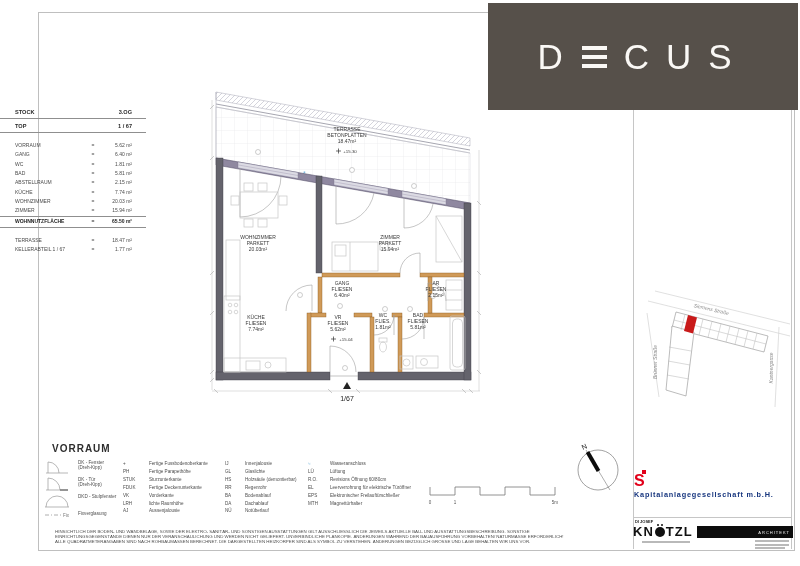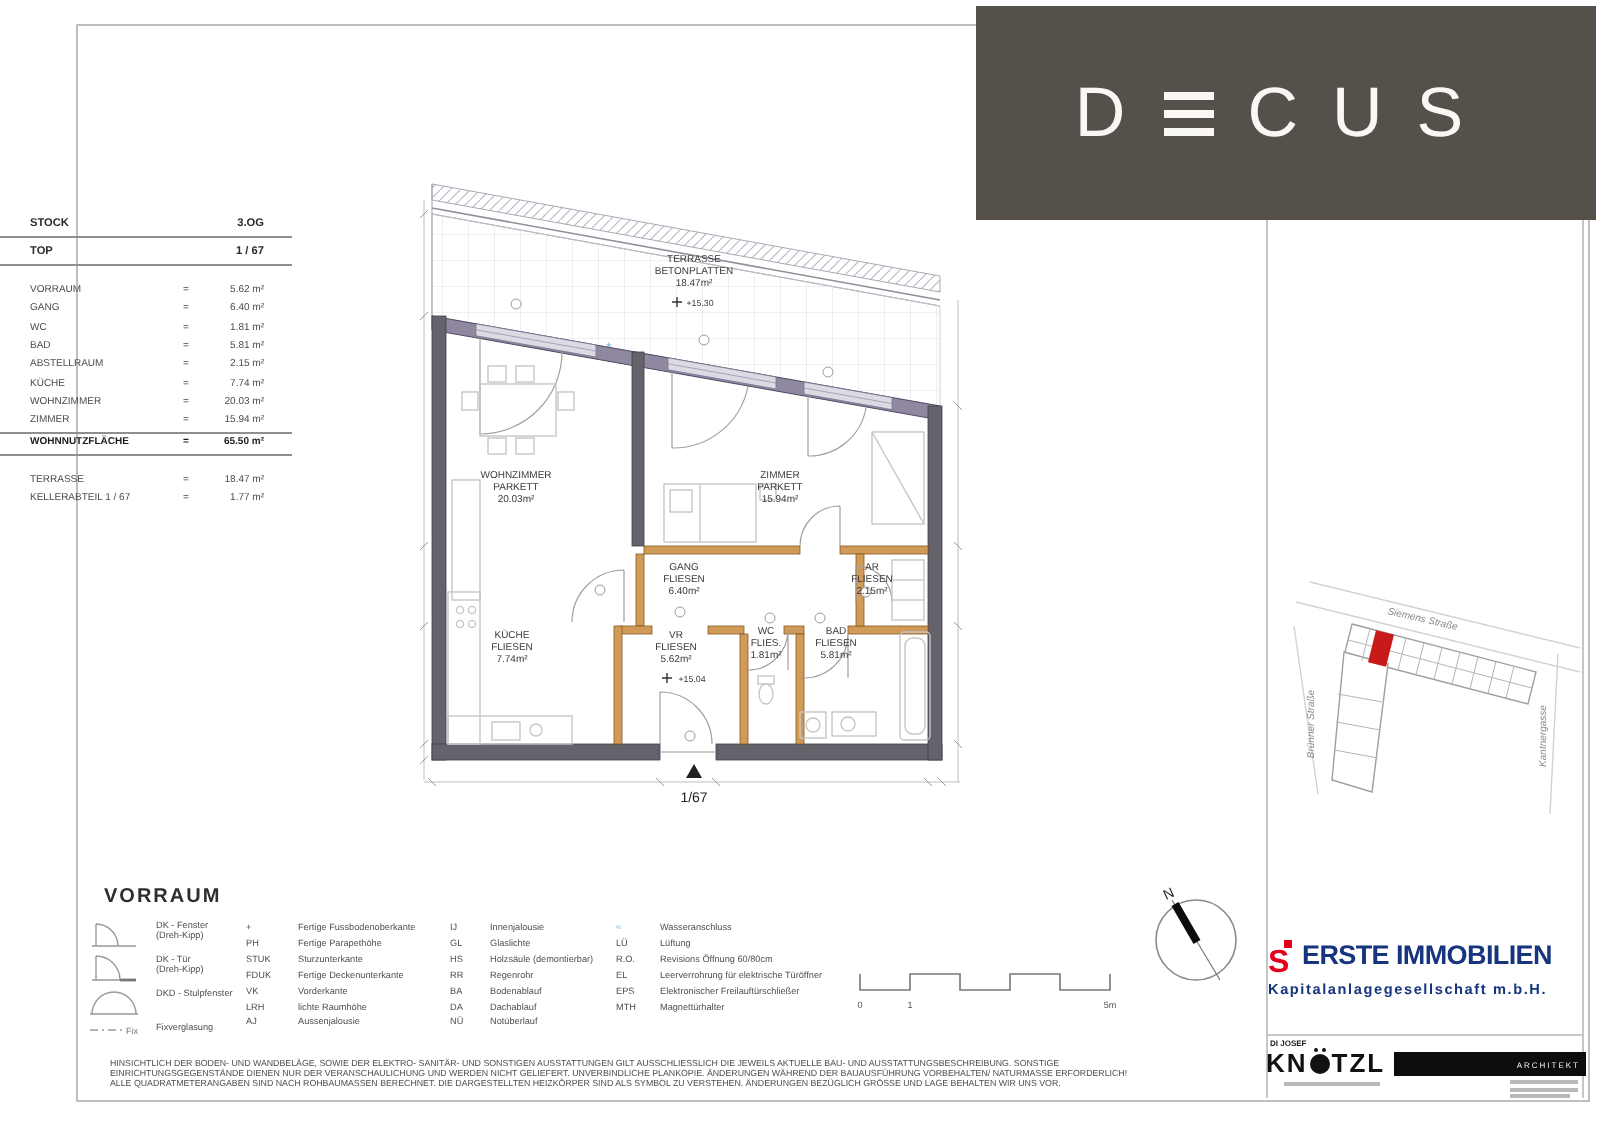--- a/index.html
+++ b/index.html
@@ -520,21 +520,20 @@
     <line x1="15.5" y1="10" x2="26.5" y2="29" stroke="#0c0c0c" stroke-width="4"></line>
     <text x="11" y="8" font-size="7" fill="#222" transform="rotate(-25 11 8)">N</text>
   </svg>
 
   <div class="abs erste">
     <div class="erste-top">
       <svg width="14" height="18" viewBox="0 0 14 18" style="position:static">
         <rect x="8" y="0" width="4" height="4" fill="#e2001a"></rect>
         <text x="0" y="16" font-size="16" font-weight="bold" fill="#e2001a">S</text>
       </svg>
-      <span class="erste-name">ERSTE IMMOBILIEN</span>
     </div>
     <div class="erste-sub">Kapitalanlagegesellschaft m.b.H.</div>
   </div>
 
   <div class="abs arch-prefix">DI JOSEF</div>
   <div class="abs arch-name">
     <span>KN</span>
     <span class="o-circle"></span>
     <span>TZL</span>
   </div>

